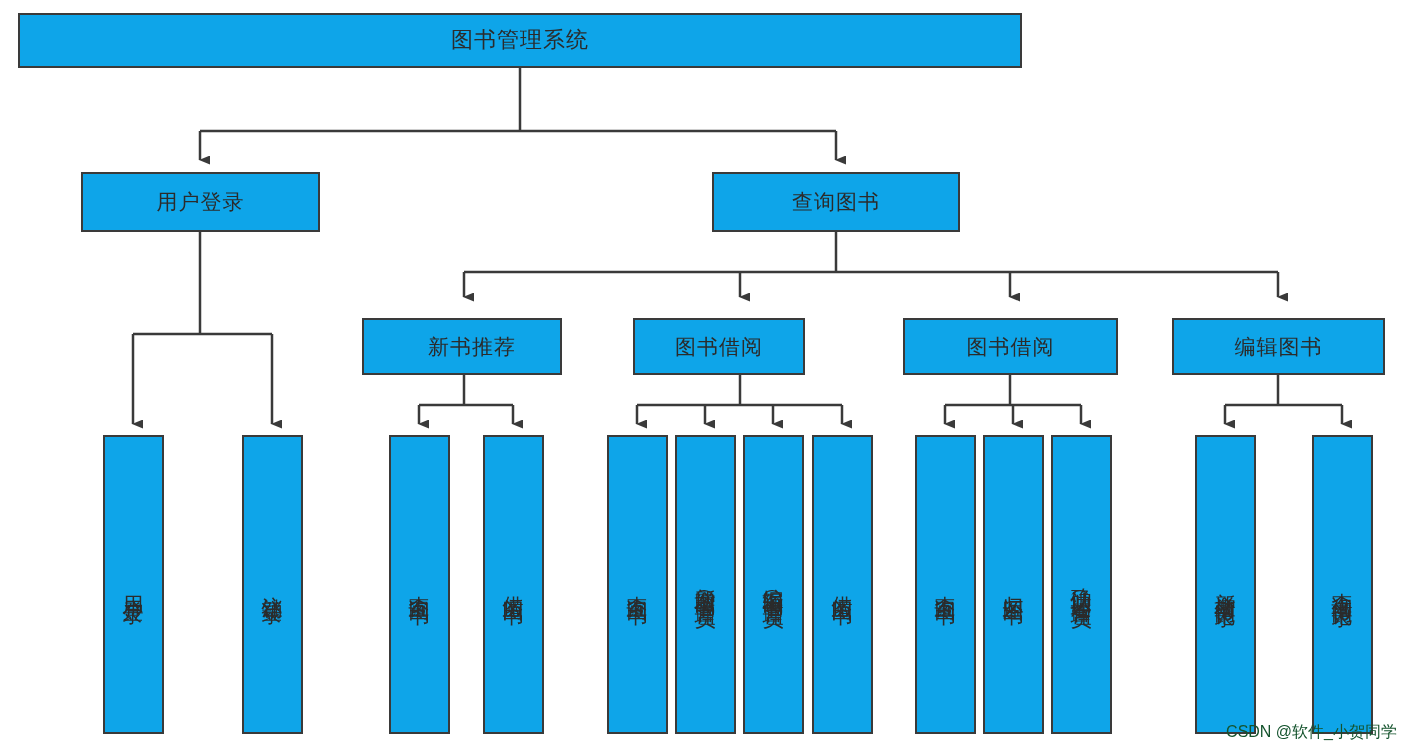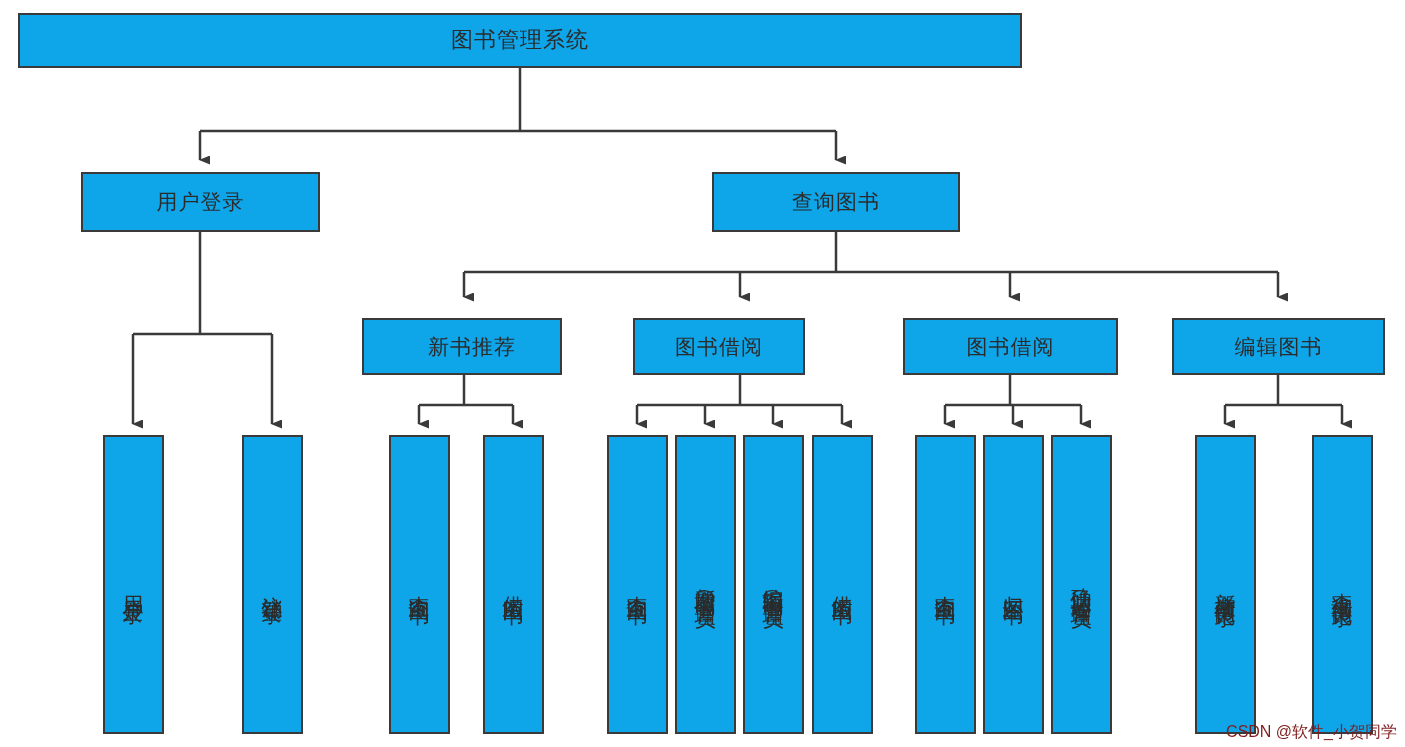--- a/index.html
+++ b/index.html
@@ -33,21 +33,21 @@
     text-orientation:upright;
     letter-spacing:3px;
     font-size:21px;
     white-space:nowrap;
   }
   .node-box.root .node-label{font-size:22px;}
   #watermark{
     position:absolute;
     right:8px;bottom:4px;
     font-size:16px;
-    color:#7f1d1d;
+    color:#14532d;
     white-space:nowrap;
     user-select:none;
   }
 </style>
 </head>
 <body>
 
 <div id="diagram-root">
 
   <svg id="diagram-svg" viewBox="0 0 1405 747" xmlns="http://www.w3.org/2000/svg">

